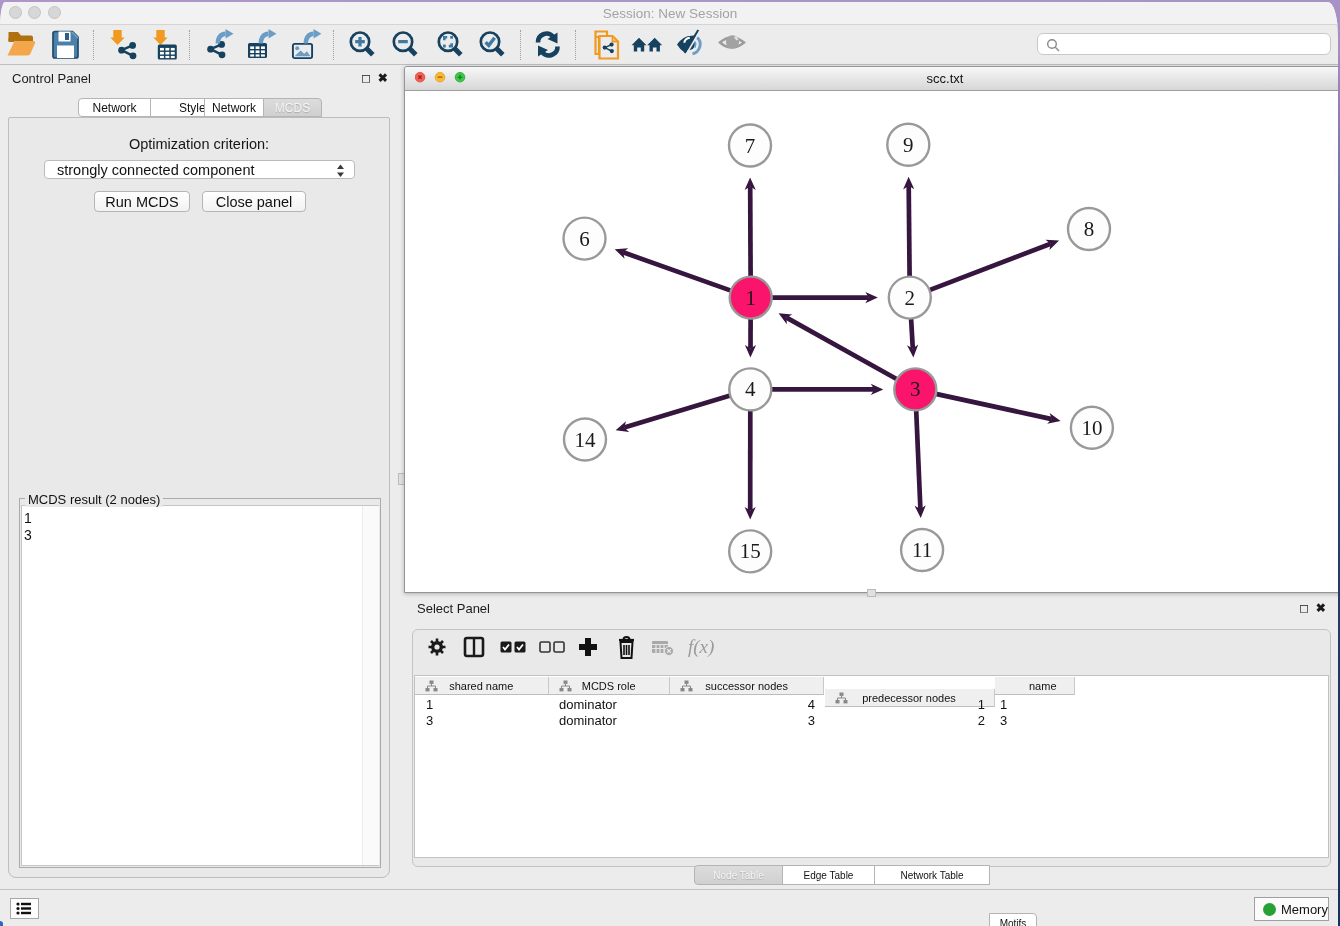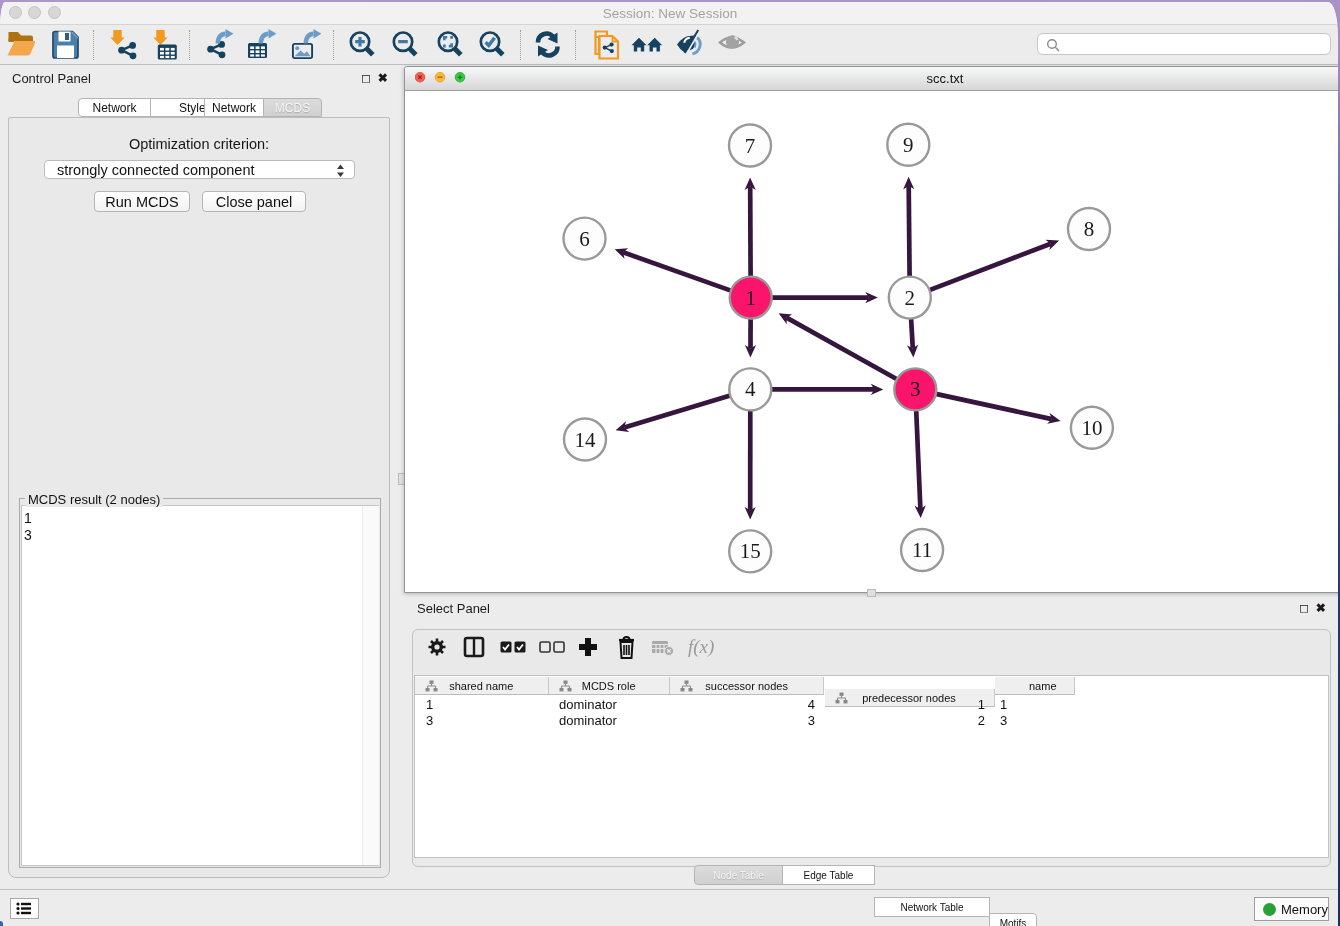--- a/index.html
+++ b/index.html
@@ -378,21 +378,21 @@
 <div class="cell" style="left:945px;top:697px;width:40px;text-align:right;">1</div>
 <div class="cell" style="left:1000px;top:697px;">1</div>
 <div class="cell" style="left:426px;top:713px;">3</div>
 <div class="cell" style="left:559px;top:713px;">dominator</div>
 <div class="cell" style="left:775px;top:713px;width:40px;text-align:right;">3</div>
 <div class="cell" style="left:945px;top:713px;width:40px;text-align:right;">2</div>
 <div class="cell" style="left:1000px;top:713px;">3</div>
 
  <div class="abs btab tabsel" style="left:694px;width:89px;border-radius:4px 0 0 4px;">Node Table</div>
  <div class="abs btab" style="left:782px;width:93px;">Edge Table</div>
- <div class="abs btab" style="left:874px;width:116px;margin-top:32px;">Network Table</div>
+ <div class="abs btab" style="left:874px;width:116px;">Network Table</div>
  <div class="abs btab" style="left:989px;width:48px;border-radius:0 4px 4px 0;margin-top:48px;">Motifs</div>
 
  <div class="abs" id="statusline"></div>
  <div class="abs" id="listbtn"><svg width="27" height="19" viewBox="0 0 27 19">
 <g fill="#111">
             <circle cx="7" cy="5" r="1.6"></circle>
             <circle cx="7" cy="9.5" r="1.6"></circle>
             <circle cx="7" cy="14" r="1.6"></circle>
 <rect x="10" y="3.8" width="10" height="2.4"></rect>
             <rect x="10" y="8.3" width="10" height="2.4"></rect>

